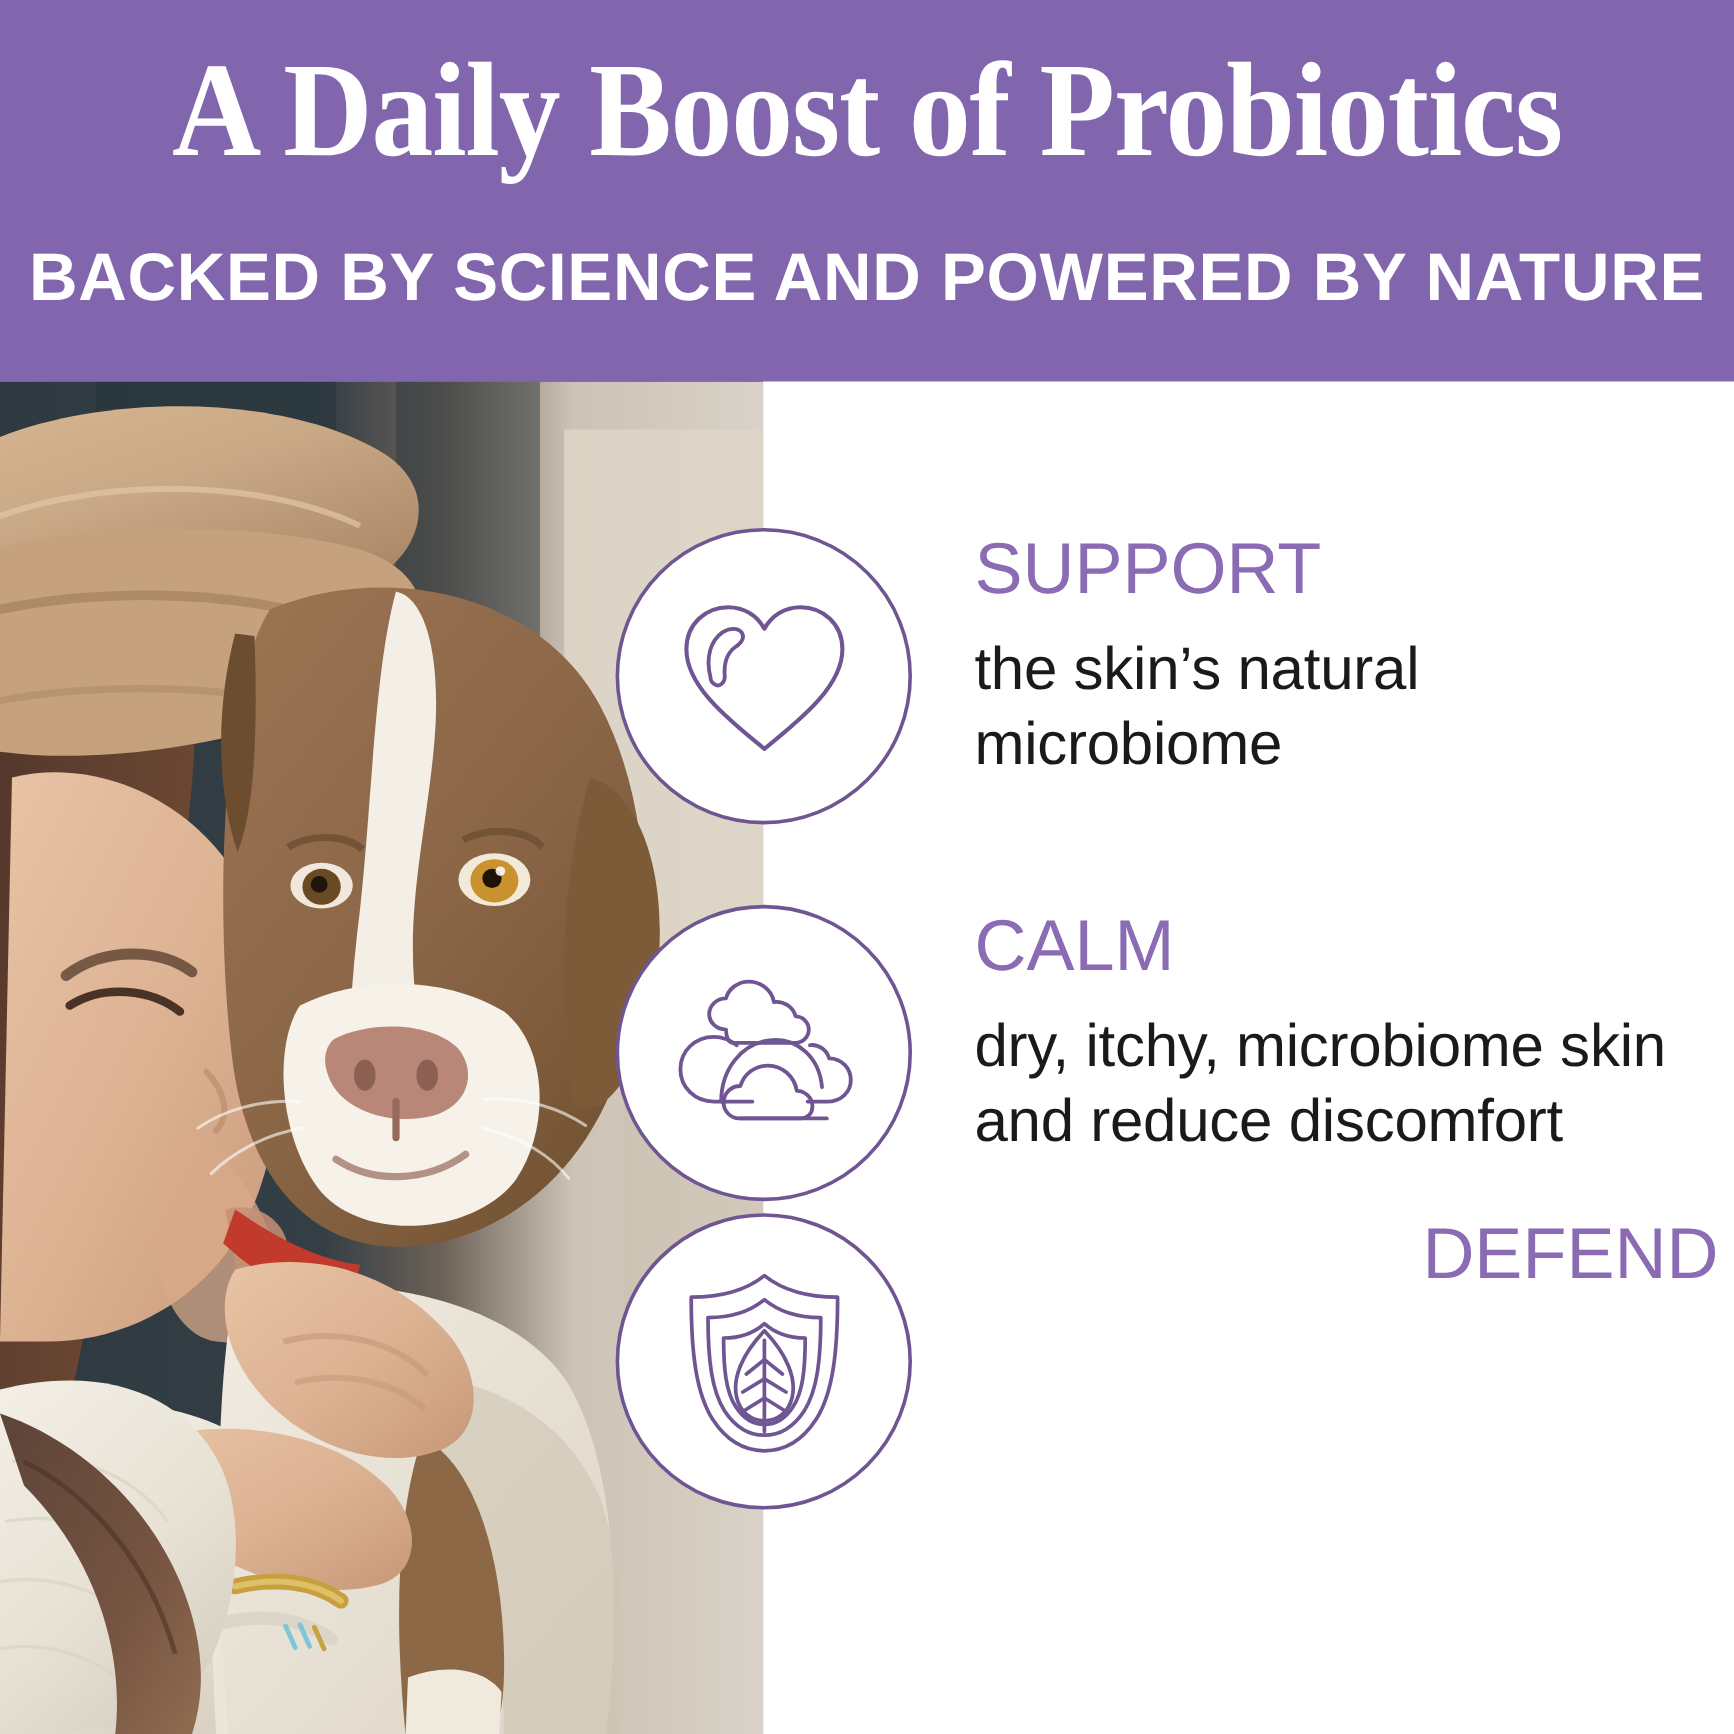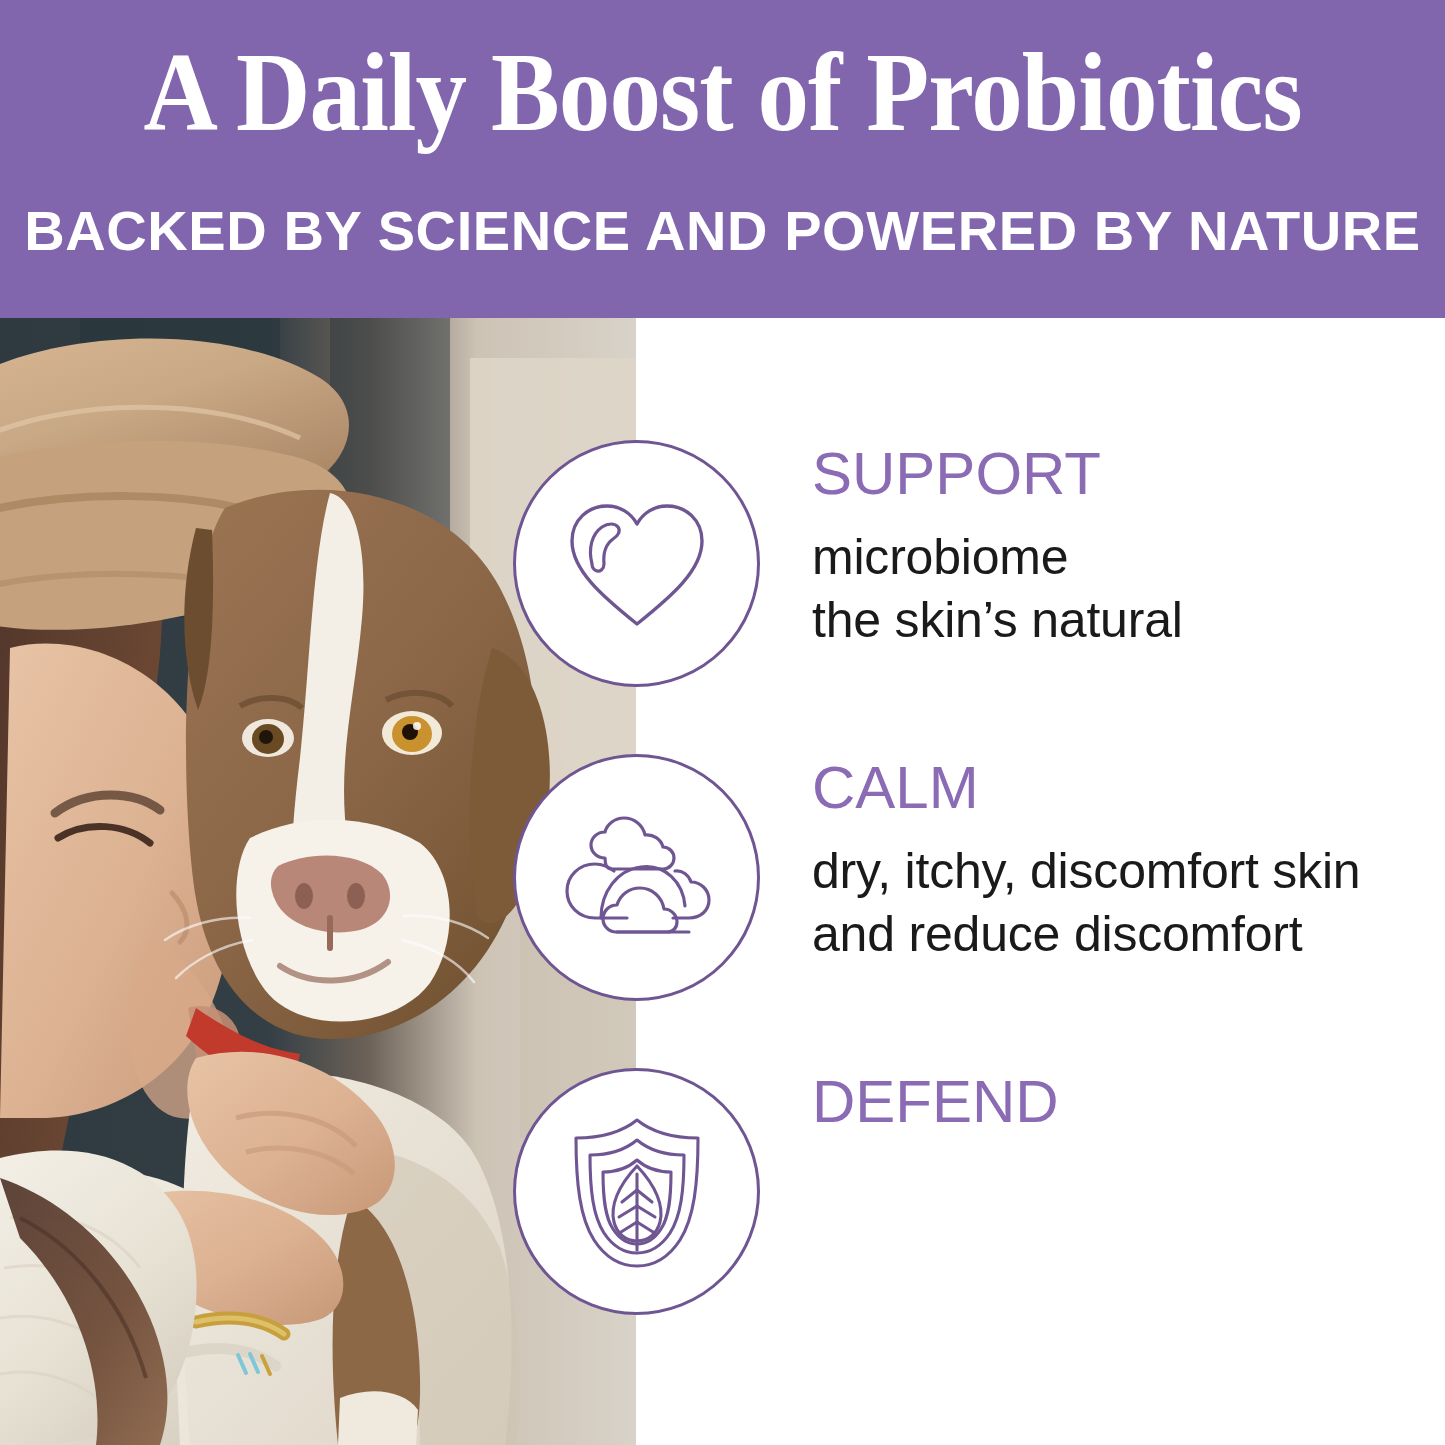--- a/index.html
+++ b/index.html
@@ -86,21 +86,21 @@
 
   
   .benefit-row {
     position: absolute;
     left: 0;
     width: 1445px;
     height: 250px;
   }
   #benefit-row-0 { top: 440px; }
   #benefit-row-1 { top: 754px; }
-  #benefit-row-2 { top: 1068px; }
+  #benefit-row-2 { top: 1011px; text-align: right; }
 
   .icon-badge {
     position: absolute;
     left: 513px;
     top: 0;
     width: 247px;
     height: 247px;
     border-radius: 50%;
     background: #ffffff;
     border: 3px solid #6F5693;
@@ -303,22 +303,22 @@
       <span>
         <svg width="150" height="136" viewBox="0 0 150 136" fill="none" xmlns="http://www.w3.org/2000/svg">
           <path d="M75 128 C 40 100 10 74 10 45 C 10 24 26 10 45 10 C 58 10 69 17 75 28 C 81 17 92 10 105 10 C 124 10 140 24 140 45 C 140 74 110 100 75 128 Z" stroke="#6F5693" stroke-width="3.4" fill="none" stroke-linejoin="round"></path>
           <path d="M30 68 C 26 52 30 38 40 31 C 46 27 53 27 56 31 C 59 35 56 40 51 43 C 44 48 41 57 42 68 C 42 73 38 76 35 75 C 32 74 30 72 30 68 Z" stroke="#6F5693" stroke-width="3.2" fill="none" stroke-linejoin="round"></path>
         </svg>
       </span>
     </div>
     <div class="benefit-text">
       <h2 class="benefit-title">SUPPORT</h2>
       <p class="benefit-desc">
+        <span class="ln">the skin’s natural</span>
         <span class="ln">microbiome</span>
-        <span class="ln">the skin’s natural</span>
       </p>
     </div>
   </div>
 
   <div class="benefit-row" id="benefit-row-1">
     <div class="icon-badge">
       <span>
         <svg width="152" height="128" viewBox="0 0 152 128" fill="none" xmlns="http://www.w3.org/2000/svg">
           <g stroke="#6F5693" stroke-width="3.2" fill="none" stroke-linecap="round" stroke-linejoin="round">
 
@@ -333,21 +333,21 @@
             <path d="M55 118 C 48 118 42 112 42 105 C 42 97 48 91 56 91 C 59 81 68 74 79 74 C 91 74 101 83 103 95 C 110 95 116 101 116 108 C 116 114 112 118 106 118 Z"></path>
 
             <path d="M56 118 L 128 118"></path>
           </g>
         </svg>
       </span>
     </div>
     <div class="benefit-text">
       <h2 class="benefit-title">CALM</h2>
       <p class="benefit-desc">
-        <span class="ln">dry, itchy, discomfort skin</span>
+        <span class="ln">dry, itchy, microbiome skin</span>
         <span class="ln">and reduce discomfort</span>
       </p>
     </div>
   </div>
 
   <div class="benefit-row" id="benefit-row-2">
     <div class="icon-badge">
       <span>
         <svg width="142" height="156" viewBox="0 0 142 156" fill="none" xmlns="http://www.w3.org/2000/svg">
           <g stroke="#6F5693" stroke-width="3.1" fill="none" stroke-linejoin="round" stroke-linecap="round">

